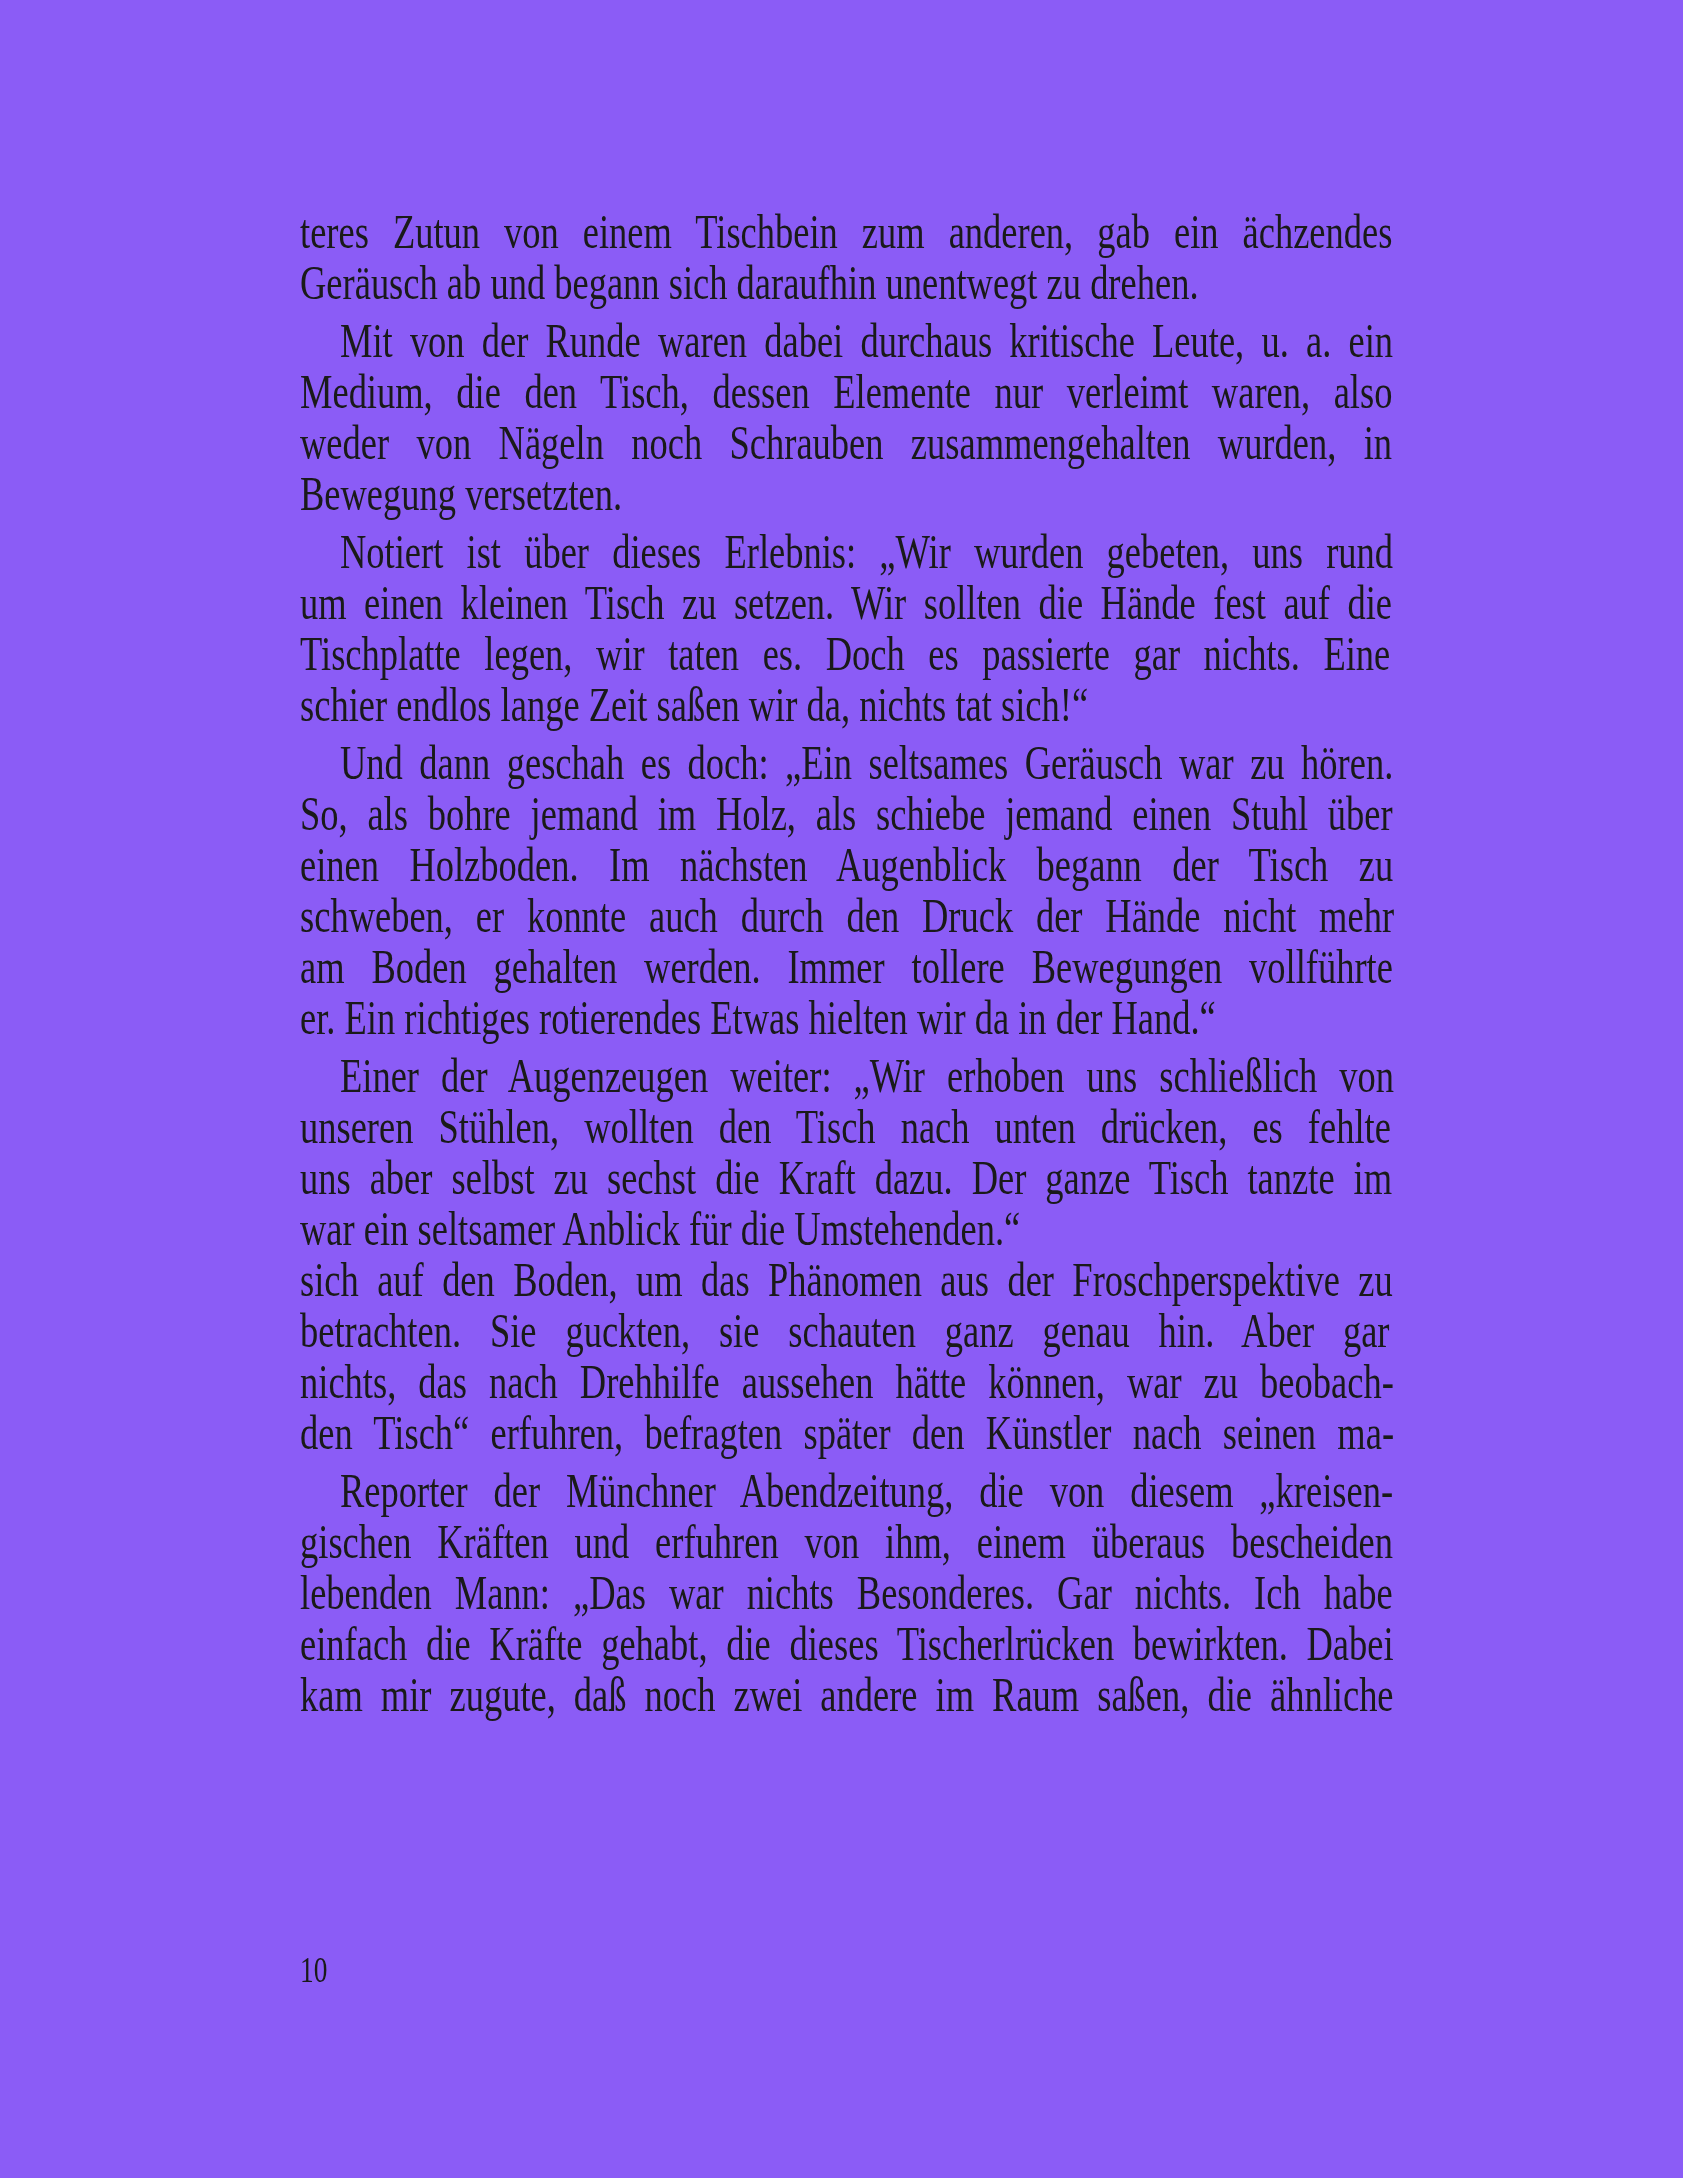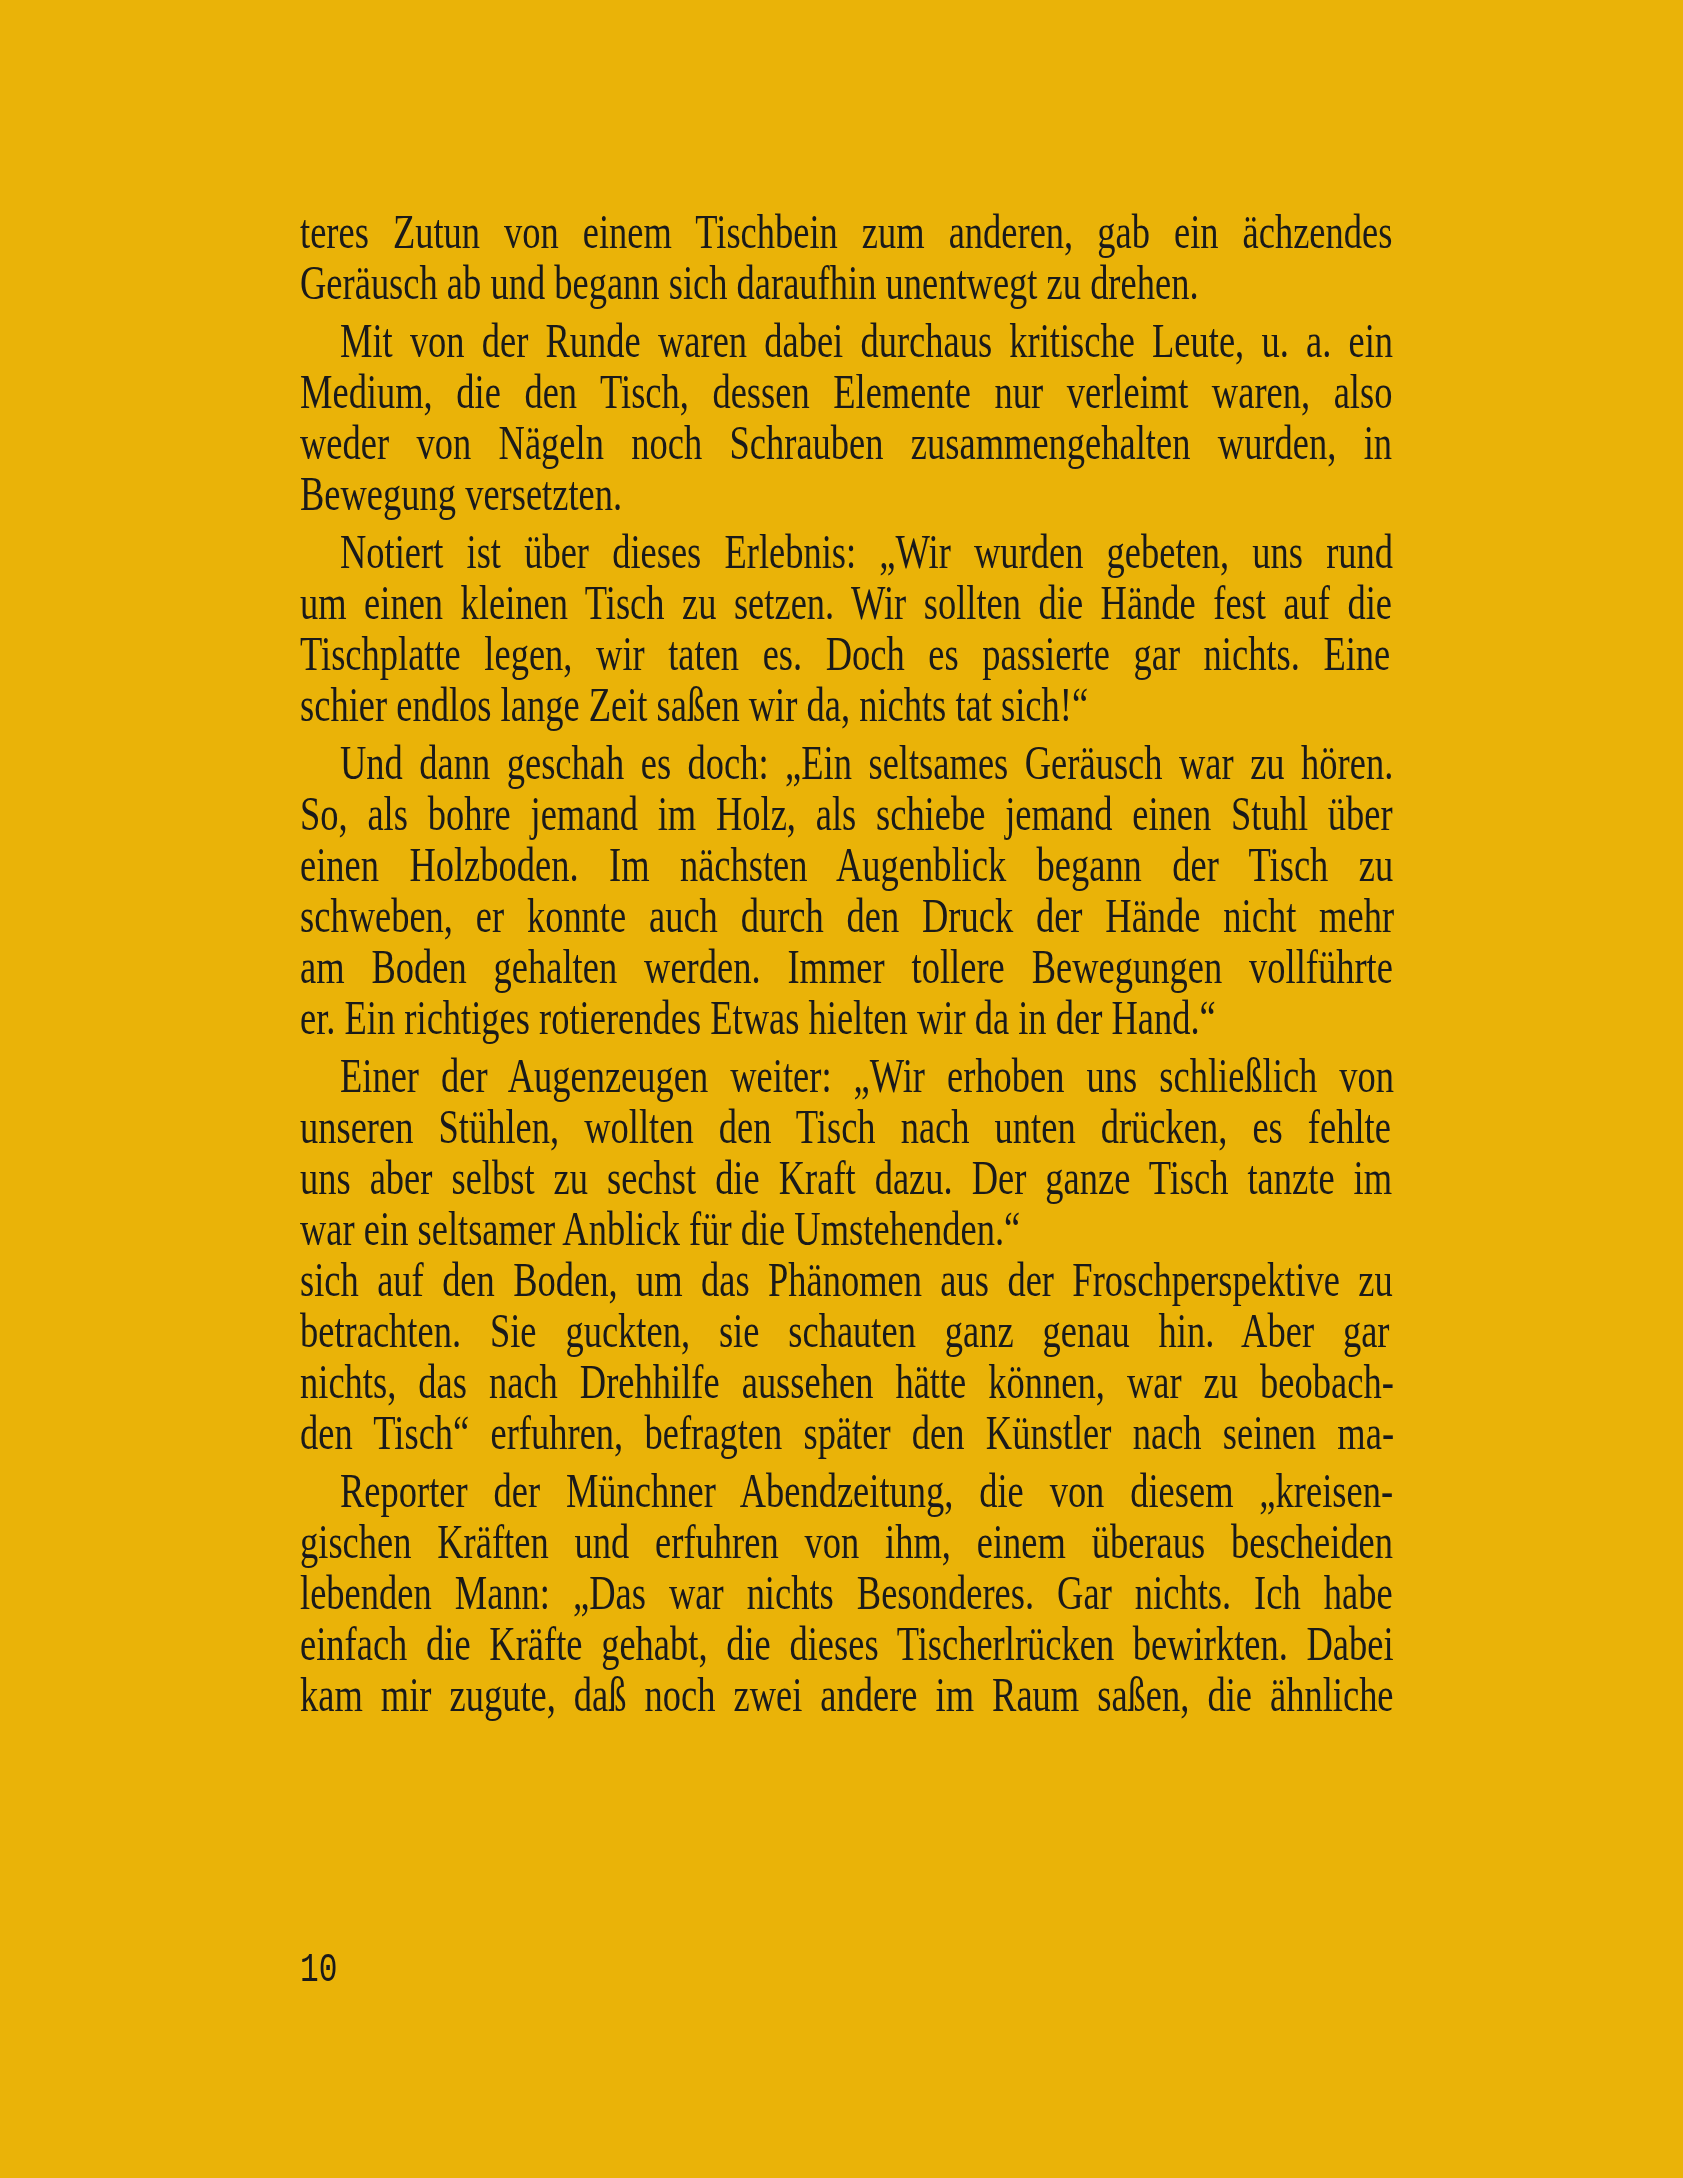--- a/index.html
+++ b/index.html
@@ -4,21 +4,21 @@
 <style>
   html, body {
     margin: 0;
     padding: 0;
     background: #ffffff;
   }
   .page {
     position: relative;
     width: 1683px;
     height: 2178px;
-    background: #eab308;
+    background: #8b5cf6;
     overflow: hidden;
     font-family: "Liberation Serif", "DejaVu Serif", serif;
     color: #1a1a1a;
   }
   .textblock {
     position: absolute;
     left: 300px;
     top: 206px;
     width: 1083px;
   }
@@ -36,22 +36,21 @@
     display: inline-block;
     white-space: pre;
     transform-origin: 0 50%;
   }
   .pagenum {
     position: absolute;
     left: 300px;
     top: 1945px;
     height: 51px;
     line-height: 51px;
-    font-size: 41px;
-    font-family: Liberation Mono, monospace;
+    font-size: 36px;
   }
 </style>
 </head>
 <body>
 
 <div class="page">
   <div class="textblock">
     <div class="line"><span class="ltxt" style="word-spacing: 19.6px; transform: scaleX(0.76);">teres Zutun von einem Tischbein zum anderen, gab ein ächzendes</span></div>
     <div class="line endline"><span class="ltxt" style="transform: scaleX(0.76);">Geräusch ab und begann sich daraufhin unentwegt zu drehen.</span></div>
     <div class="line indent"><span class="ltxt" style="word-spacing: 10.6px; transform: scaleX(0.76);">Mit von der Runde waren dabei durchaus kritische Leute, u. a. ein</span></div>

